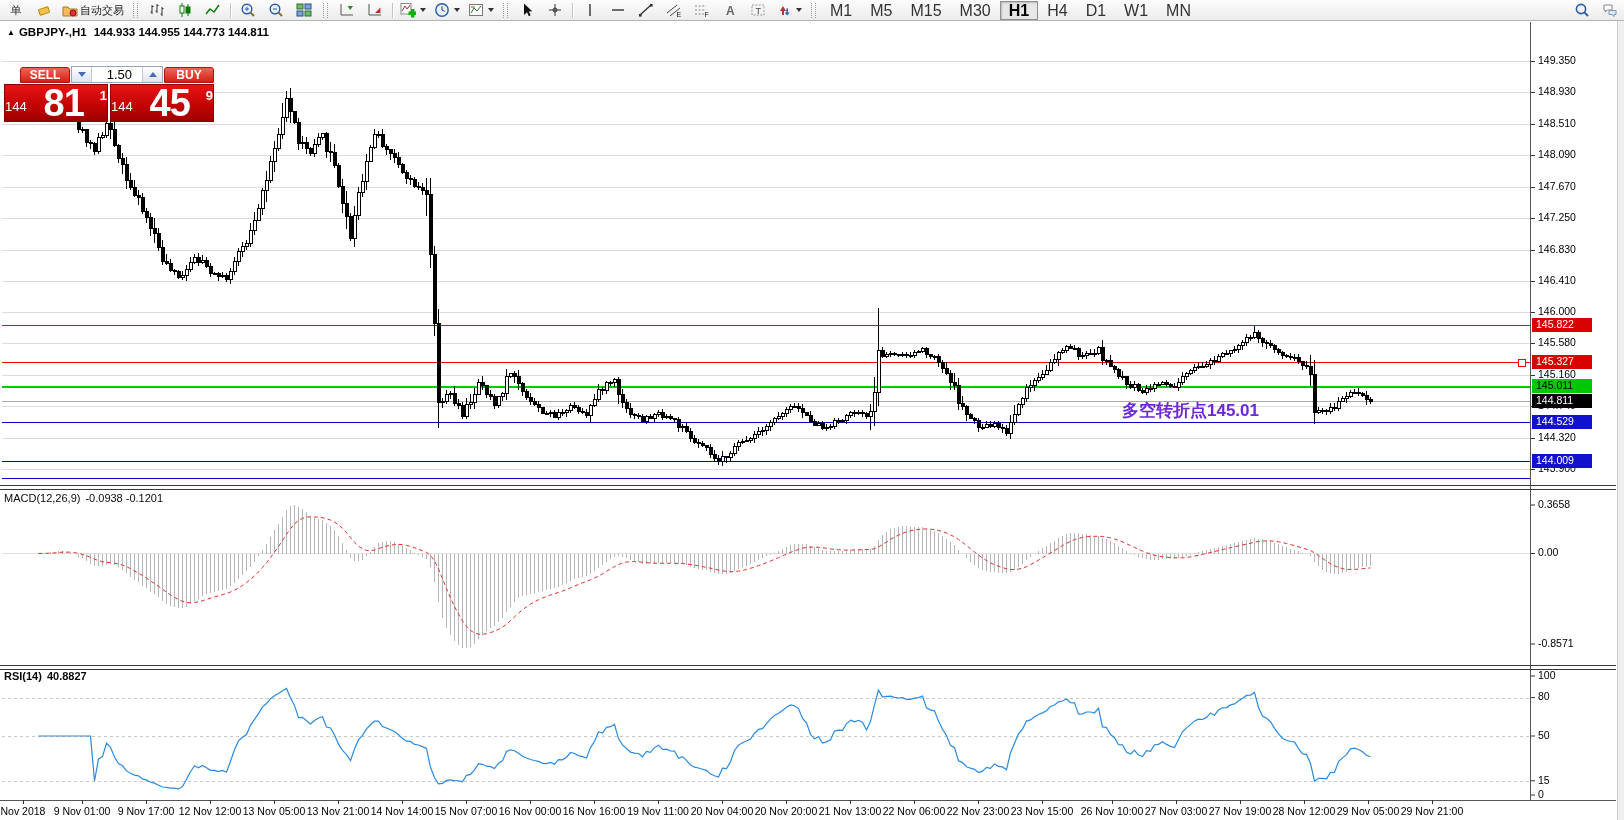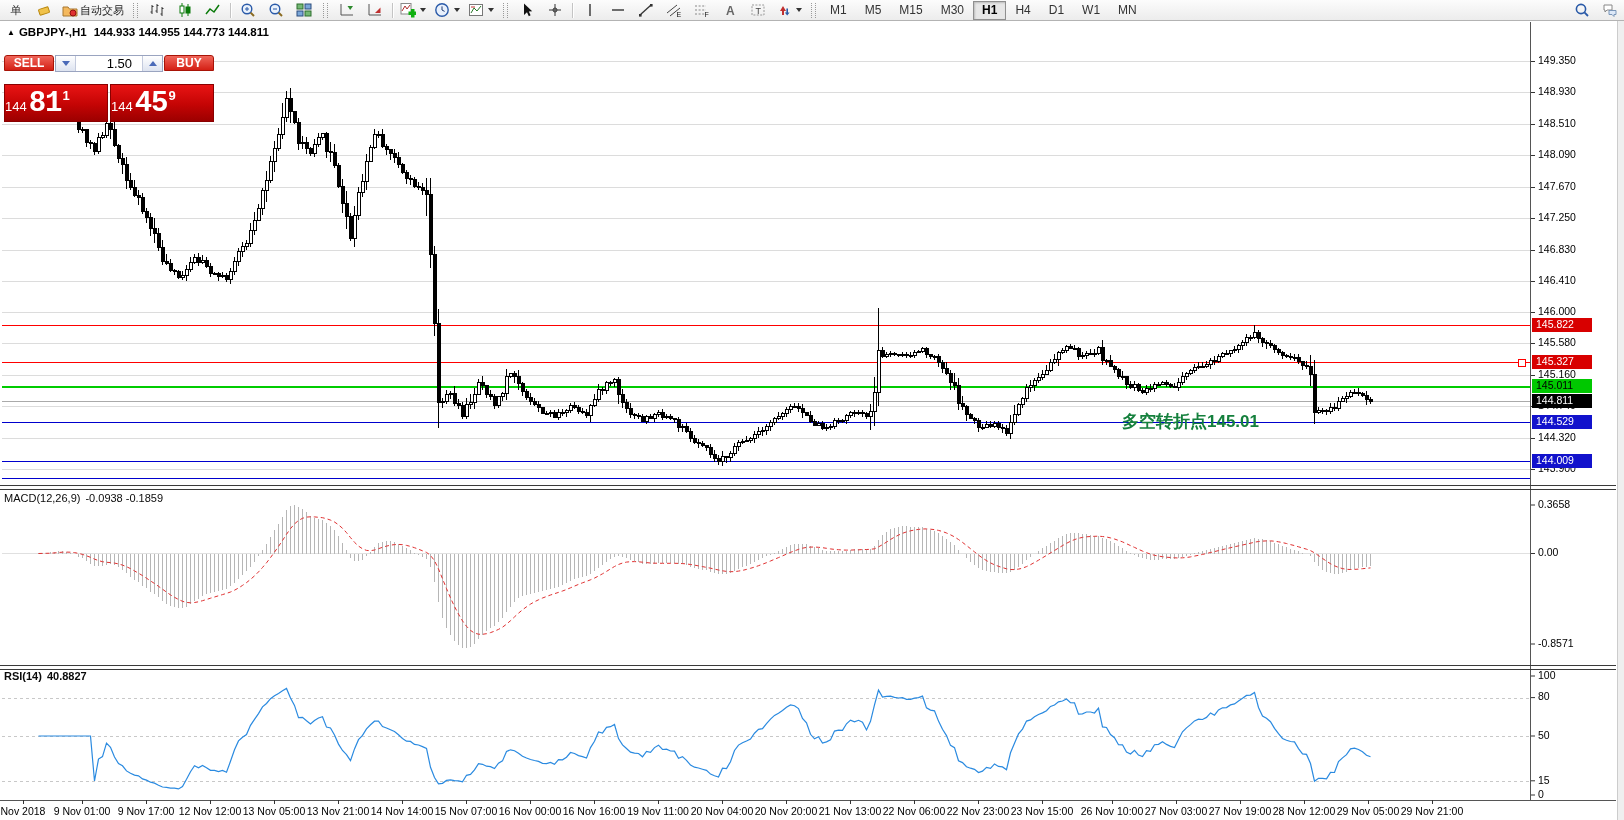--- a/index.html
+++ b/index.html
@@ -10,59 +10,59 @@
     background:linear-gradient(#fcfcfc,#ececec);border-bottom:1px solid #b3b3b3;
     display:flex;align-items:center;font-size:11px;color:#222;padding-left:2px;box-sizing:border-box;}
   .tbtn{height:19px;min-width:20px;display:flex;align-items:center;justify-content:center;
     gap:2px;padding:0 3px;border:1px solid transparent;border-radius:2px;}
   .tbtn span.lbl{white-space:nowrap;}
   .sep{width:1px;height:15px;background:#c4c4c4;box-shadow:1px 0 0 #fff;margin:0 3px;}
   .grip{width:3px;height:15px;border-left:1px dotted #9a9a9a;border-right:1px dotted #9a9a9a;margin:0 5px;}
   .spacer{flex:1;}
   .dd{width:0;height:0;border-left:3.5px solid transparent;border-right:3.5px solid transparent;
     border-top:4px solid #333;margin-left:2px;}
-  .tf{padding:0 8px;height:17px;line-height:17px;color:#333;font-size:12px;border:1px solid transparent;}
+  .tf{padding:0 8px;height:17px;line-height:17px;color:#333;font-size:16px;border:1px solid transparent;}
   .tf.active{background:#e7e7e7;border:1px solid #8f8f8f;box-shadow:inset 1px 1px 2px #bbb;color:#000;font-weight:bold;}
   
   #chart-svg{position:absolute;top:0;left:0;z-index:1;}
   .symtitle{position:absolute;top:26px;left:7px;z-index:5;font-size:11.5px;font-weight:bold;color:#000;}
   .symtitle .tri{font-size:8px;margin-right:4px;vertical-align:1px;}
   .symtitle .ohlc{margin-left:7px;margin-top:10px;}
   .indlabel{position:absolute;left:4px;z-index:5;font-size:11px;color:#0a0a0a;}
   .indlabel .vals{margin-left:5px;}
   #macd-label{top:492px;}
   #rsi-label{top:670px;font-weight:bold;}
-  .annot{position:absolute;left:1122px;top:410px;z-index:4;font-size:17px;font-weight:bold;
-    color:#15803d;white-space:nowrap;}
+  .annot{position:absolute;left:1122px;top:399px;z-index:4;font-size:17px;font-weight:bold;
+    color:#6d28d9;white-space:nowrap;}
   .rightstrip{position:absolute;left:1617px;top:21px;width:7px;height:799px;
     background:#efefef;border-left:1px solid #cccccc;z-index:2;}
   
   .panel{position:absolute;left:4px;top:43px;width:210px;z-index:6;}
-  .prow1{display:flex;height:40px;align-items:center;}
+  .prow1{display:flex;height:40px;align-items:flex-end;margin-left:16px;}
   .obtn{width:50px;color:#fff;font-weight:bold;font-size:12px;display:flex;align-items:center;
     justify-content:center;background:linear-gradient(#f0665a,#d42015);border:1px solid #a81408;
     border-radius:3px 3px 0 0;box-sizing:border-box;}
   .spin{flex:1;margin:0 1px;background:#fff;border:1px solid #9aa4c0;display:flex;
     align-items:stretch;box-sizing:border-box;}
   .spbtn{width:19px;display:flex;align-items:center;justify-content:center;
     background:linear-gradient(#ffffff,#dde3f0);}
   .spbtn.left{border-right:1px solid #c3cadd;}
   .spbtn.right{border-left:1px solid #c3cadd;}
   .arrow-up{width:0;height:0;border-left:4px solid transparent;border-right:4px solid transparent;
     border-bottom:5px solid #4a6ab8;}
   .arrow-down{width:0;height:0;border-left:4px solid transparent;border-right:4px solid transparent;
     border-top:5px solid #4a6ab8;}
   .spval{flex:1;display:flex;align-items:center;justify-content:flex-end;padding-right:10px;
     font-size:13px;color:#000;}
   .prow2{display:flex;height:38px;gap:2px;margin-top:1px;}
   .pbox{flex:1;background:linear-gradient(180deg,#e81414 0%,#c40404 55%,#9c0000 100%);
-    color:#fff;display:flex;align-items:flex-end;justify-content:flex-start;padding-bottom:4px;
+    color:#fff;display:flex;align-items:flex-end;justify-content:space-between;padding-bottom:4px;
     border:1px solid #8a0000;box-sizing:border-box;}
   .pbox .pfx{font-size:13px;margin:0 2px 3px 0;}
-  .pbox .big{font-size:29px;font-weight:bold;line-height:27px;letter-spacing:-1px;font-family:Liberation Mono, monospace;}
+  .pbox .big{font-size:38px;font-weight:bold;line-height:27px;letter-spacing:-1px;}
   .pbox .sup{font-size:13px;font-weight:bold;margin-bottom:14px;margin-left:1px;}
 </style>
 </head>
 <body>
 
 <div id="toolbar">
     <div class="tbtn">
       <span class="lbl">单</span>
     </div>
     <div class="tbtn">
@@ -1439,21 +1439,21 @@
     </div>
     <div class="pbox">
       <span class="pfx">144</span>
       <span class="big">45</span>
       <span class="sup">9</span>
     </div>
   </div>
 </div>
 
 <div class="indlabel" id="macd-label">
-  <span>MACD(12,26,9)</span><span class="vals">-0.0938 -0.1859</span>
+  <span>MACD(12,26,9)</span><span class="vals">-0.0938 -0.1201</span>
 </div>
 
 <div class="indlabel" id="rsi-label">
   <span>RSI(14)</span><span class="vals">40.8827</span>
 </div>
 
 <div class="annot">多空转折点145.01</div>
 
 <div class="rightstrip"></div>
 

